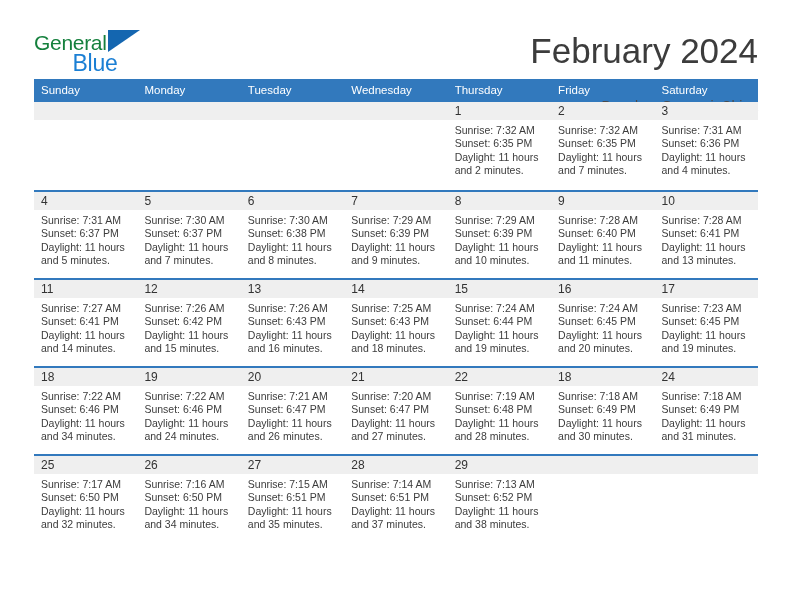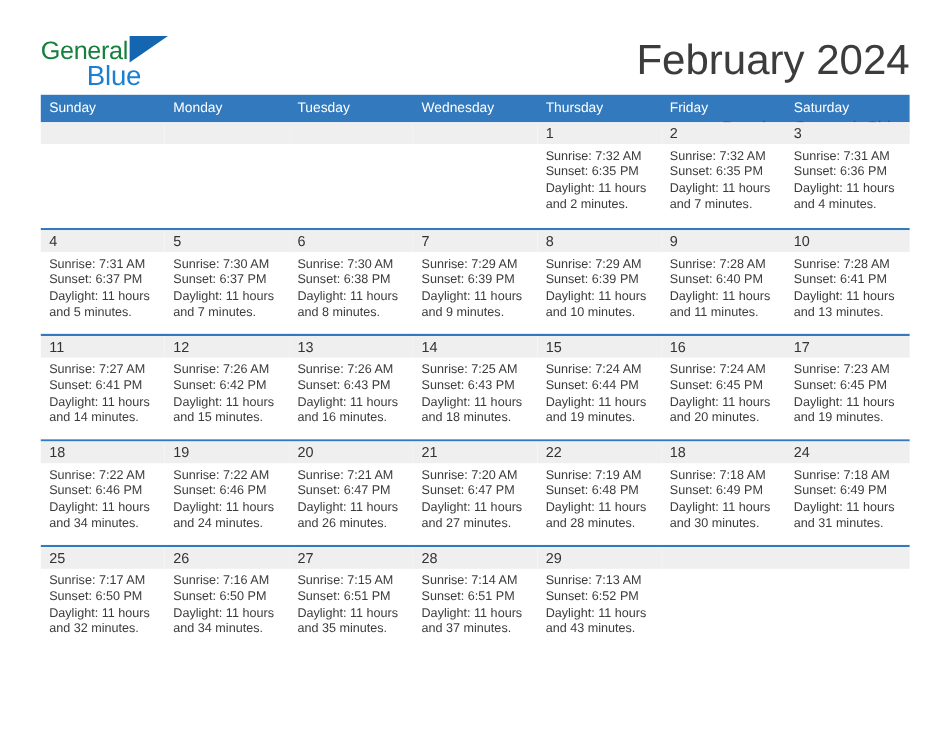--- a/index.html
+++ b/index.html
@@ -455,21 +455,21 @@
               <div>Daylight: 11 hours</div>
               <div>and 37 minutes.</div>
             </div>
           </div>
           <div class="day">
             <div class="day-number-band">29</div>
             <div class="day-info">
               <div>Sunrise: 7:13 AM</div>
               <div>Sunset: 6:52 PM</div>
               <div>Daylight: 11 hours</div>
-              <div>and 43 minutes.</div>
+              <div>and 38 minutes.</div>
             </div>
           </div>
           <div class="day empty">
             <div class="day-number-band"></div>
           </div>
           <div class="day empty">
             <div class="day-number-band"></div>
           </div>
         </div>
       </div>

